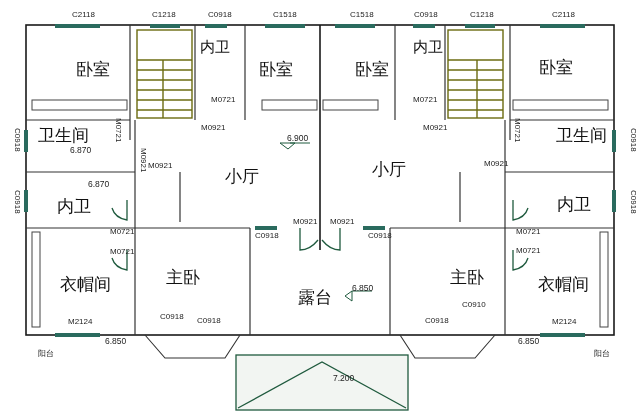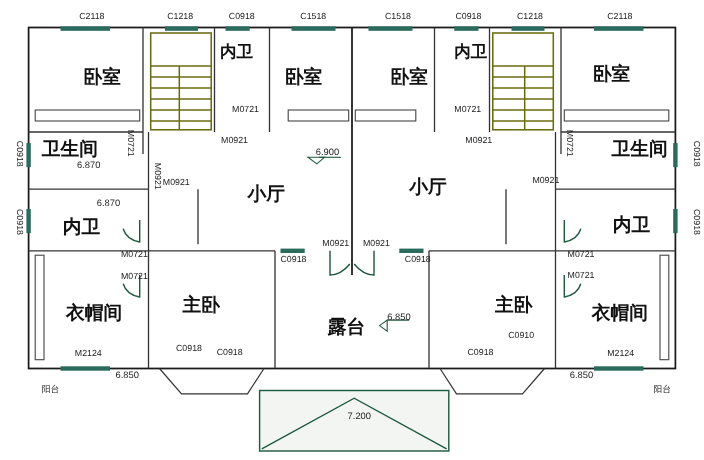--- a/index.html
+++ b/index.html
@@ -1,19 +1,19 @@
 <!DOCTYPE html>
 <html><head>
 <meta charset="utf-8">
 <style>
   html, body { margin:0; padding:0; background:#ffffff; }
   body { width:640px; height:418px; position:relative; overflow:hidden; font-family:"DejaVu Sans", sans-serif; }
   .plan { position:absolute; left:0; top:0; width:640px; height:418px; }
   .lbl { position:absolute; color:#111; white-space:nowrap; }
-  .room { font-size:17px; font-family:"DejaVu Serif", serif;font-weight:bold; }
+  .room { font-size:17px; font-family:"DejaVu Serif", serif; }
   .code { font-size:8px; color:#222; font-family:"Liberation Sans", sans-serif; }
   .vcode { font-size:8px; color:#222; font-family:"Liberation Sans", sans-serif; transform:rotate(90deg); transform-origin:left top; }
   .lvl { font-size:8.5px; color:#222; font-family:"Liberation Sans", sans-serif;text-align:center; }
 </style>
 </head>
 <body>
 
 <svg class="plan" viewBox="0 0 640 418" xmlns="http://www.w3.org/2000/svg">
   <g stroke="#1a1a1a" stroke-width="1.6" fill="none">
     <rect x="26" y="25" width="588" height="310"></rect>
@@ -165,15 +165,15 @@
 <div class="lbl room" style="left:166px;top:266px">主卧</div>
 <div class="lbl room" style="left:450px;top:266px">主卧</div>
 <div class="lbl room" style="left:298px;top:286px">露台</div>
 
 <div class="lbl lvl" style="left:70px;top:145px">6.870</div>
 <div class="lbl lvl" style="left:88px;top:179px">6.870</div>
 <div class="lbl lvl" style="left:287px;top:133px">6.900</div>
 <div class="lbl lvl" style="left:352px;top:283px">6.850</div>
 <div class="lbl lvl" style="left:105px;top:336px">6.850</div>
 <div class="lbl lvl" style="left:518px;top:336px">6.850</div>
-<div class="lbl lvl" style="left:316px;top:373px">7.200</div>
+<div class="lbl lvl" style="left:333px;top:373px">7.200</div>
 <div class="lbl code" style="left:38px;top:348px">阳台</div>
 <div class="lbl code" style="left:594px;top:348px">阳台</div>
 
 </body></html>

